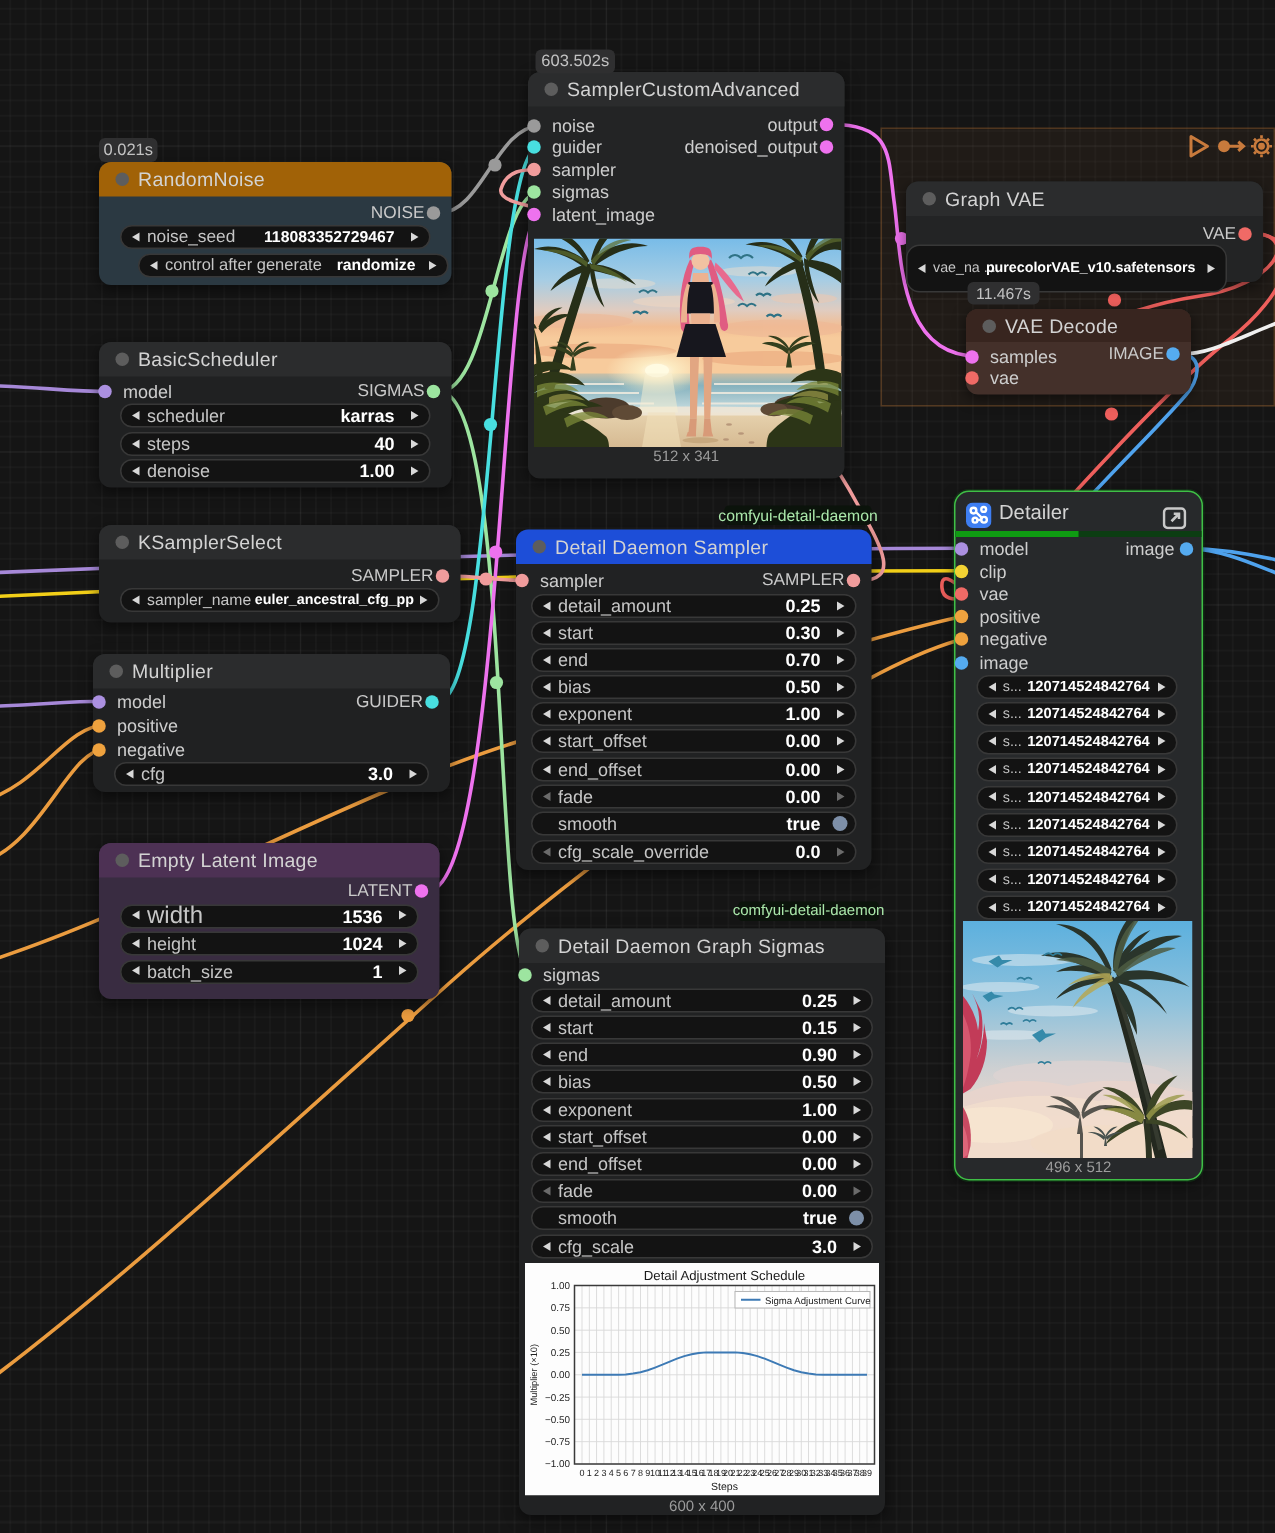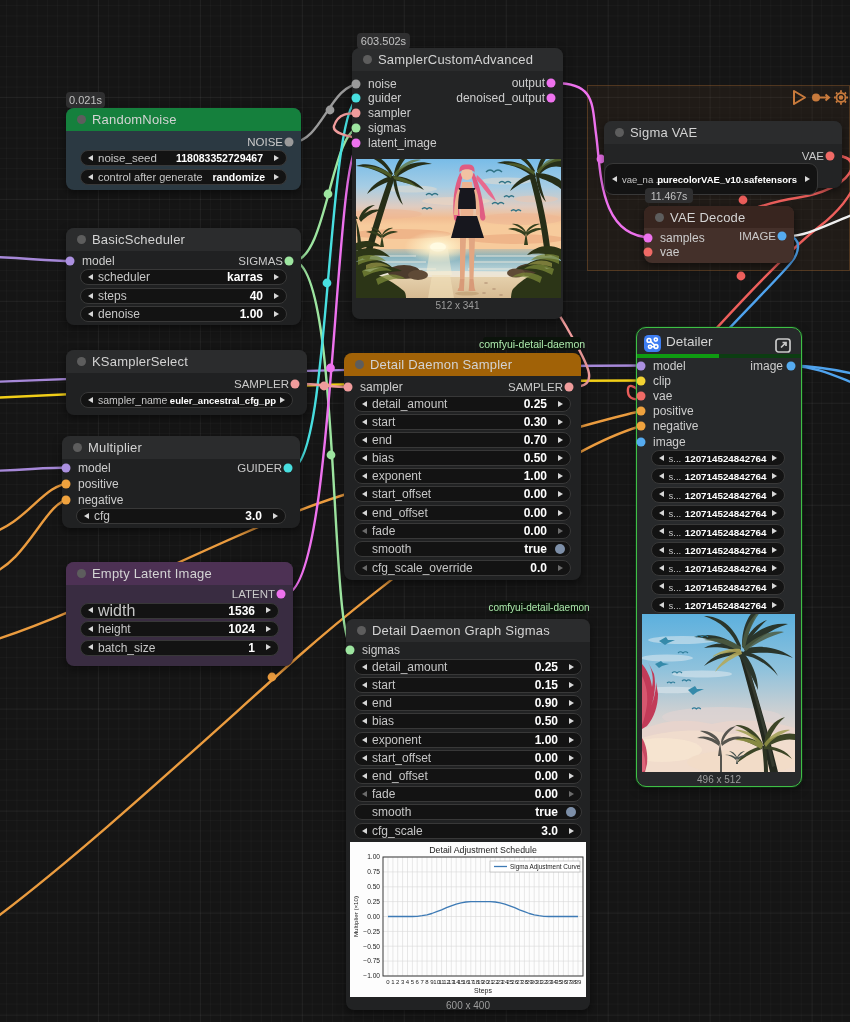--- a/index.html
+++ b/index.html
@@ -69,33 +69,33 @@
       <circle cx="327" cy="283" r="4.4" fill="#48dfe0"></circle>
       <circle cx="330.5" cy="368" r="4.4" fill="#ee72ee"></circle>
       <circle cx="331" cy="455" r="4.4" fill="#9de5a0"></circle>
       <circle cx="324" cy="386" r="4.4" fill="#f09c9c"></circle>
       <circle cx="601" cy="159" r="4.4" fill="#ee72ee"></circle>
       <circle cx="743" cy="200" r="4.4" fill="#ee5f5c"></circle>
       <circle cx="741" cy="276" r="4.4" fill="#ee5f5c"></circle>
       <circle cx="272" cy="677" r="4.4" fill="#eb9c3f"></circle>
     </svg>
 <div class="node" style="left:66px;top:108px;width:235px;height:82px;background:#2b3942">
-      <div class="nh" style="background:#15803d">
+      <div class="nh" style="background:#a16207">
         <span class="sd"></span>
         <span class="nt">RandomNoise</span>
       </div>
       <span class="pd" style="left:222.5px;top:34px;background:#9a9a9a"></span>
       <span class="so" style="right:18px;top:34px">NOISE</span>
       <div class="w" style="left:14px;top:42px;width:207px;height:16px">
         <span class="arl" style="opacity:1"></span>
         <span class="arr" style="opacity:1"></span>
         <span class="wl" style="font-size:11.5px">noise_seed</span>
         <span class="wv" style="font-size:10.5px;right:23px">118083352729467</span>
       </div>
-      <div class="w" style="left:14px;top:61px;width:207px;height:16px">
+      <div class="w" style="left:26px;top:61px;width:207px;height:16px">
         <span class="arl" style="opacity:1"></span>
         <span class="arr" style="opacity:1"></span>
         <span class="wl" style="font-size:11px">control after generate</span>
         <span class="wv" style="font-size:10.5px;right:21px">randomize</span>
       </div>
     </div>
     <div class="node" style="left:66px;top:228px;width:235px;height:97px;background:#202122">
       <div class="nh" style="background:#2b2c2d">
         <span class="sd"></span>
         <span class="nt">BasicScheduler</span>
@@ -368,21 +368,21 @@
 <path d="M113 129 L118.5 129 L119.5 132 L112.5 132 Z" fill="#d89a78"></path>
 <ellipse cx="111" cy="134.5" rx="12" ry="2" fill="#c2a278" opacity="0.8"></ellipse>
 </g>
 </svg>
       </div>
       <span class="cap" style="left:0;right:0;top:257px">512 x 341</span>
     </div>
     <div class="node" style="left:604px;top:121px;width:238px;height:67px;background:#232425">
       <div class="nh" style="background:#2b2c2d">
         <span class="sd"></span>
-        <span class="nt">Sigma VAE</span>
+        <span class="nt">Graph VAE</span>
       </div>
       <span class="pd" style="left:225.5px;top:34.5px;background:#f06a66"></span>
       <span class="so" style="right:18px;top:34.5px">VAE</span>
       <div class="w" style="left:0;top:42px;width:214px;height:32px">
         <span class="arl" style="opacity:1"></span>
         <span class="arr" style="opacity:1"></span>
         <span class="wl" style="font-size:9.5px">vae_na&nbsp;...</span>
         <span class="wv" style="font-size:9.5px;right:20px">purecolorVAE_v10.safetensors</span>
       </div>
     </div>
@@ -392,21 +392,21 @@
         <span class="nt">VAE Decode</span>
       </div>
       <span class="pd" style="left:3.5px;top:31.5px;background:#ee72ee"></span>
       <span class="sl" style="left:16px;top:31.5px">samples</span>
       <span class="pd" style="left:3.5px;top:46px;background:#f06a66"></span>
       <span class="sl" style="left:16px;top:46px">vae</span>
       <span class="pd" style="left:137.5px;top:30px;background:#55abf0"></span>
       <span class="so" style="right:18px;top:30px">IMAGE</span>
     </div>
     <div class="node" style="left:344px;top:353px;width:237px;height:227px;background:#212223">
-      <div class="nh" style="background:#a16207">
+      <div class="nh" style="background:#1d4ed8">
         <span class="sd"></span>
         <span class="nt">Detail Daemon Sampler</span>
       </div>
       <span class="pd" style="left:3.5px;top:34px;background:#f09c9c"></span>
       <span class="sl" style="left:16px;top:34px">sampler</span>
       <span class="pd" style="left:224.5px;top:34px;background:#f09c9c"></span>
       <span class="so" style="right:18px;top:34px">SAMPLER</span>
       <div class="w" style="left:10px;top:43px;width:217px;height:16px">
         <span class="arl" style="opacity:1"></span>
         <span class="arr" style="opacity:1"></span>

